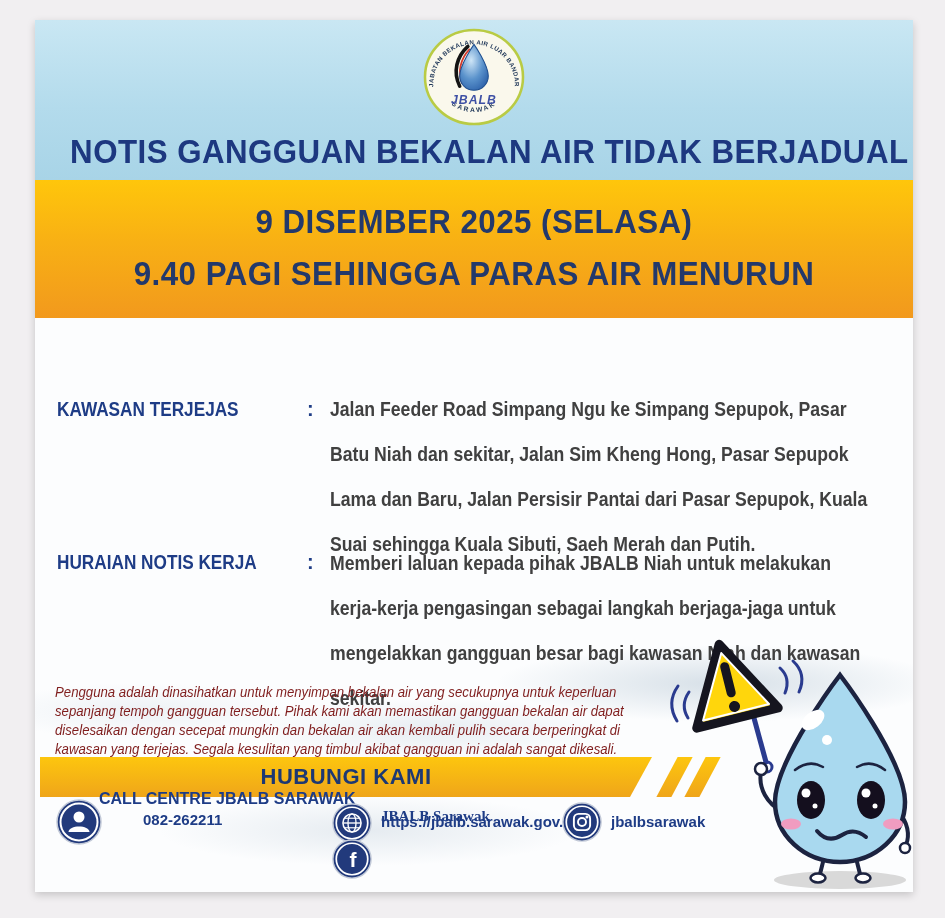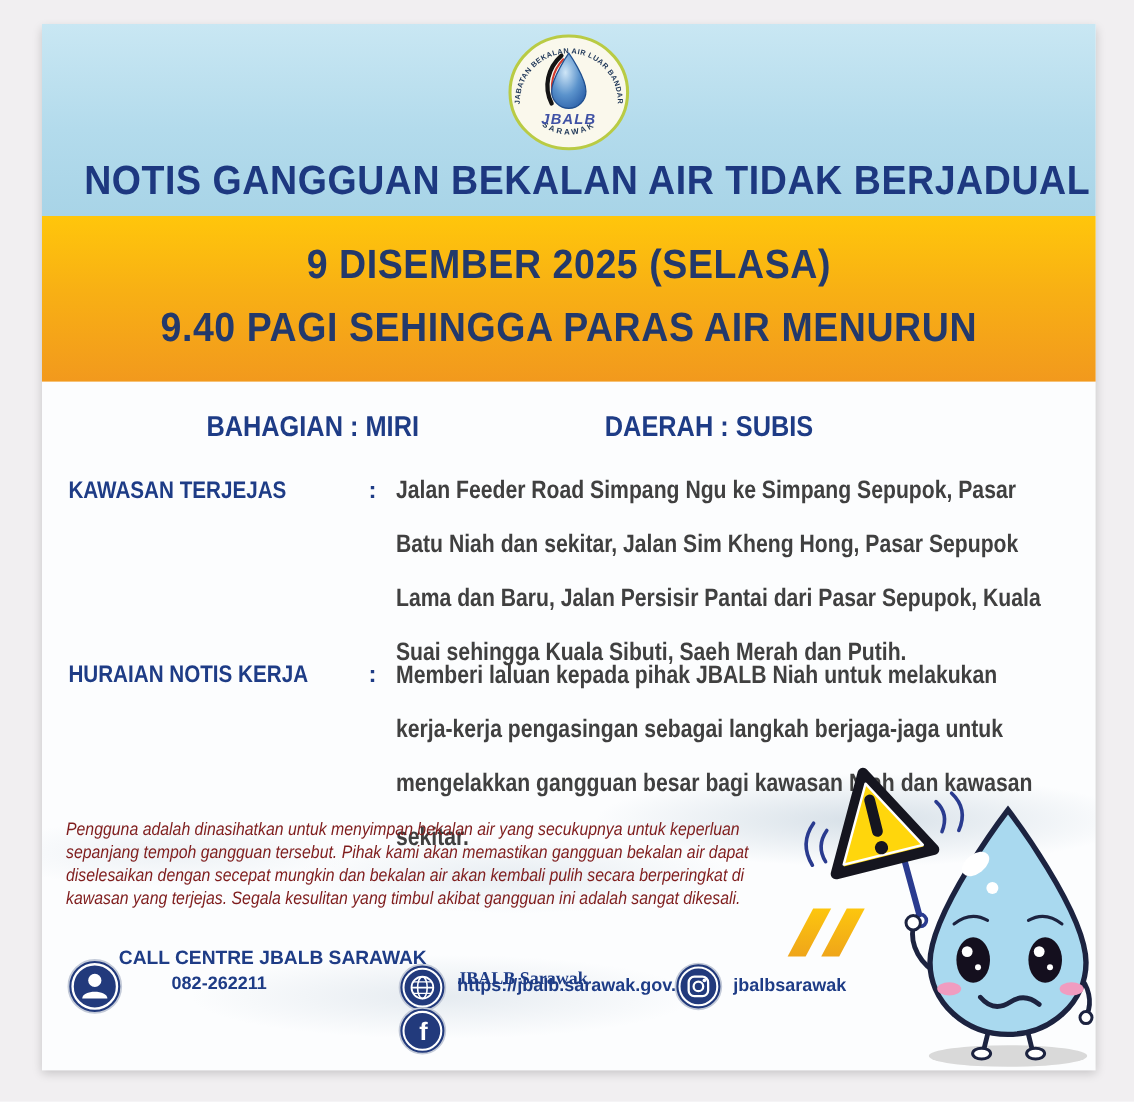--- a/index.html
+++ b/index.html
@@ -111,24 +111,20 @@
     <div class="title">NOTIS GANGGUAN BEKALAN AIR TIDAK BERJADUAL</div>
   </div>
 
   <div class="banner">
     <div class="bline">9 DISEMBER 2025 (SELASA)</div>
     <div class="bline">9.40 PAGI SEHINGGA PARAS AIR MENURUN</div>
   </div>
 
   <div class="splash"></div>
 
-  <div class="region">
-    <div class="rg rg-bahagian">BAHAGIAN : MIRI</div>
-    <div class="rg rg-daerah">DAERAH : SUBIS</div>
-  </div>
 
   <div class="sec-label" style="top:378px;">KAWASAN TERJEJAS</div>
   <div class="sec-colon" style="top:378px;">:</div>
   <div class="sec-lines" style="top:366px;">
     <div class="ln">Jalan Feeder Road Simpang Ngu ke Simpang Sepupok, Pasar</div>
     <div class="ln">Batu Niah dan sekitar, Jalan Sim Kheng Hong, Pasar Sepupok</div>
     <div class="ln">Lama dan Baru, Jalan Persisir Pantai dari Pasar Sepupok, Kuala</div>
     <div class="ln">Suai sehingga Kuala Sibuti, Saeh Merah dan Putih.</div>
   </div>
 
@@ -141,20 +137,23 @@
     <div class="ln">sekitar.</div>
   </div>
 
   <div class="disclaimer">
     <div class="dln">Pengguna adalah dinasihatkan untuk menyimpan bekalan air yang secukupnya untuk keperluan</div>
     <div class="dln">sepanjang tempoh gangguan tersebut. Pihak kami akan memastikan gangguan bekalan air dapat</div>
     <div class="dln">diselesaikan dengan secepat mungkin dan bekalan air akan kembali pulih secara berperingkat di</div>
     <div class="dln">kawasan yang terjejas. Segala kesulitan yang timbul akibat gangguan ini adalah sangat dikesali.</div>
   </div>
 
+  <div class="cbar">
+    <span class="cbar-title">HUBUNGI KAMI</span>
+  </div>
   <div class="stripe stripe1"></div>
   <div class="stripe stripe2"></div>
 
   <svg class="icon-svg" style="left:20px;top:778px;" width="48" height="48" viewBox="0 0 48 48">
     <circle cx="24" cy="24" r="22" fill="#223a7c" stroke="#c3cad8" stroke-width="1.5"></circle>
     <circle cx="24" cy="24" r="18.5" fill="none" stroke="#ffffff" stroke-width="2"></circle>
     <circle cx="24" cy="19" r="5.5" fill="#ffffff"></circle>
     <path d="M13.5,34 C13.5,26.5 34.5,26.5 34.5,34 Z" fill="#ffffff"></path>
   </svg>
   <div class="contact-item c-label" style="left:64px;top:770px;">CALL CENTRE JBALB SARAWAK</div>

